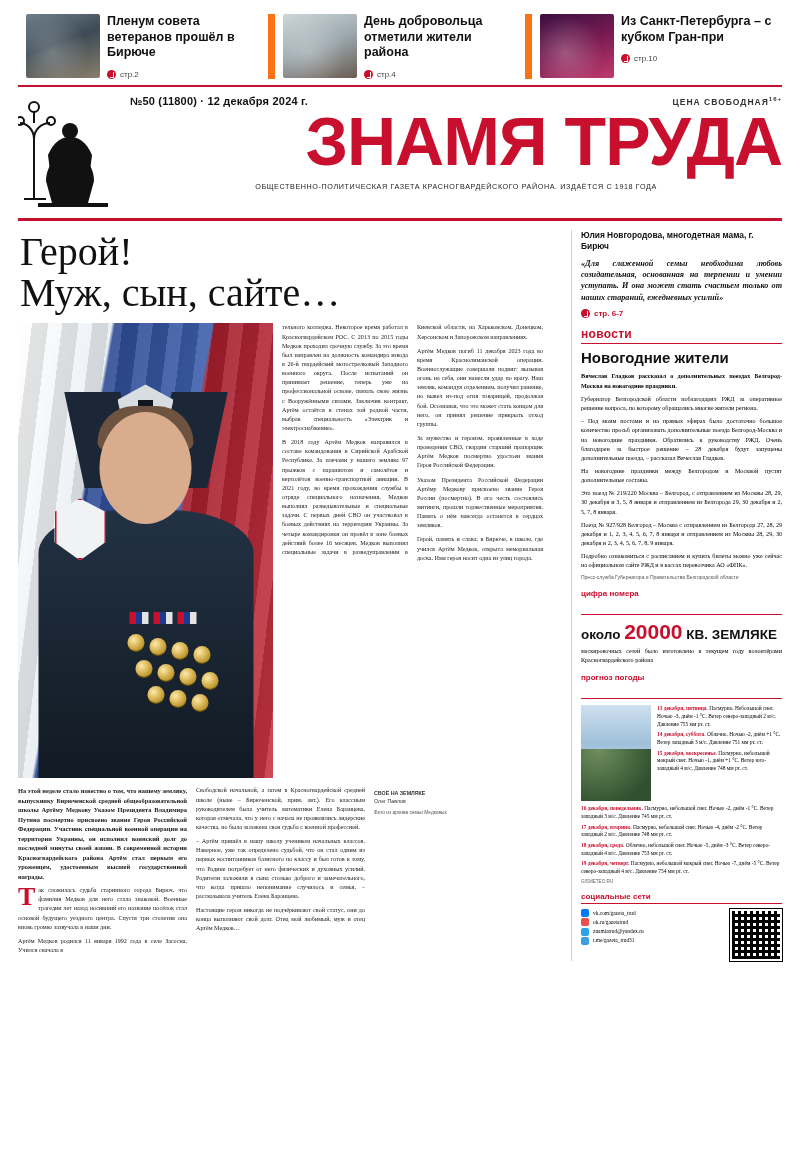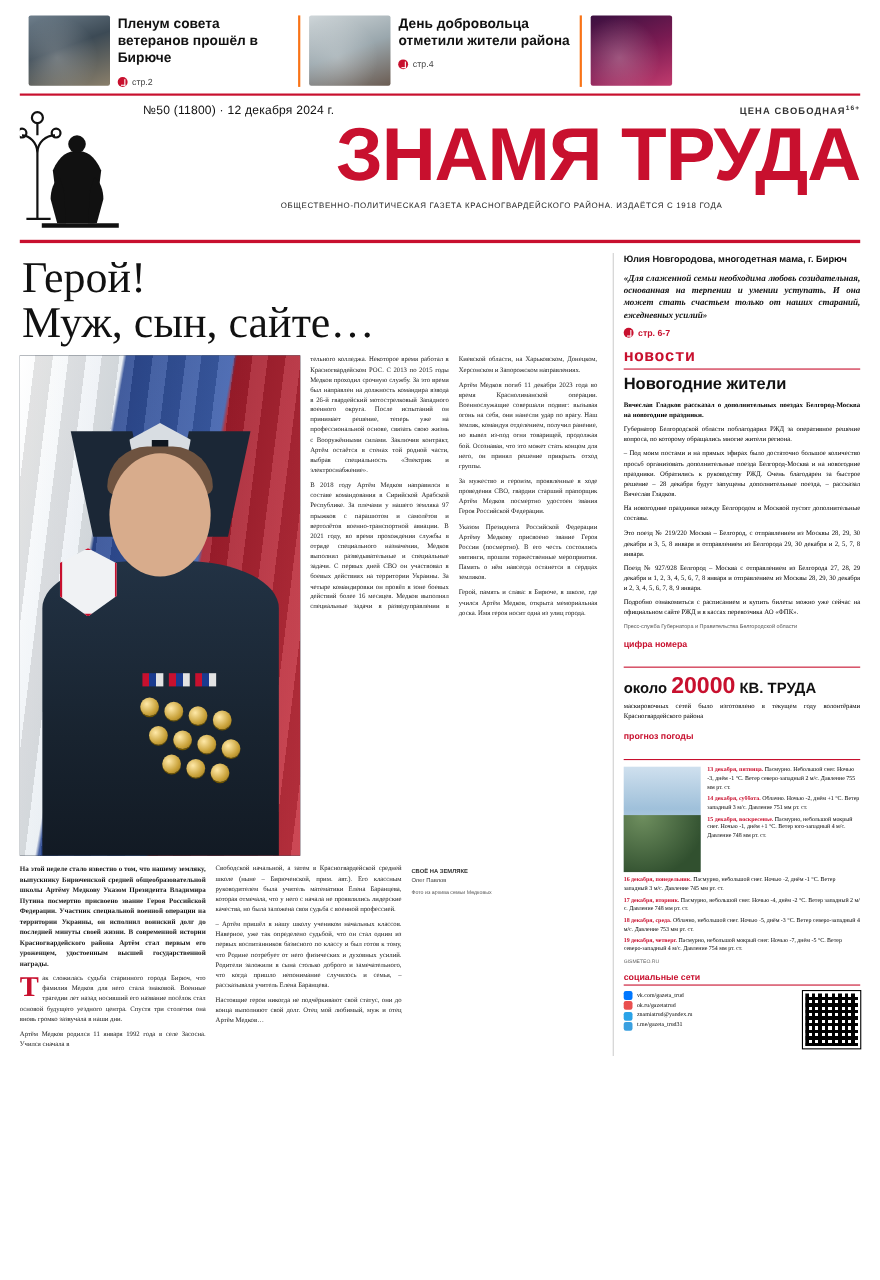--- a/index.html
+++ b/index.html
@@ -4,49 +4,49 @@
 <style>
   html,body{margin:0;padding:0;background:#b8b8b8;}
   body{font-family:"Liberation Serif", serif;}
   .page{
     width:800px;height:1164px;margin:0 auto;background:#ffffff;position:relative;
     overflow:hidden;box-sizing:border-box;padding:14px 18px 10px 18px;
   }
   
   .teaser-bar{display:flex;gap:0;border-bottom:2px solid #c8102e;padding-bottom:6px;}
   .teaser{display:flex;gap:7px;flex:1;padding:0 8px;box-sizing:border-box;}
-  .teaser + .teaser{border-left:2px solid #f97316;}
+  .teaser + .teaser{border-left:7px solid #f97316;}
   .teaser-photo{width:74px;height:64px;flex:0 0 74px;border-radius:2px;position:relative;overflow:hidden;}
   .tp1{background:linear-gradient(160deg,#6f7f8c 0%,#3c4a55 45%,#8a7f6a 100%);}
   .tp2{background:linear-gradient(160deg,#cfd6d9 0%,#9aa7ad 50%,#6b5c52 100%);}
   .tp3{background:linear-gradient(160deg,#3a1040 0%,#7a1b52 50%,#c23b6e 100%);}
   .tp1:after,.tp2:after,.tp3:after{content:"";position:absolute;inset:0;
      background:radial-gradient(circle at 35% 60%, rgba(255,255,255,.25), transparent 60%);}
   .teaser-text{flex:1;}
   .teaser-title{font-family:"Liberation Sans",sans-serif;font-weight:bold;font-size:12.5px;
     line-height:1.25;color:#111;}
   .teaser-page{display:flex;align-items:flex-start;gap:4px;margin-top:9px;font-size:8px;color:#444;
     font-family:"Liberation Sans",sans-serif;}
   .pgdot{width:9px;height:9px;border-radius:50%;background:#c8102e;display:inline-block;position:relative;}
   .pgdot:after{content:"";position:absolute;left:3px;top:2px;width:3px;height:5px;border:1px solid #fff;border-top:none;border-left:none;}
   
   .masthead{display:flex;align-items:flex-start;padding-top:8px;}
   .logo-emblem{width:108px;flex:0 0 108px;height:116px;position:relative;}
   .mast-right{flex:1;padding-left:4px;}
   .mast-line{display:flex;align-items:baseline;justify-content:space-between;font-family:"Liberation Sans",sans-serif;}
-  .issue{font-size:11px;font-weight:normal;color:#111;letter-spacing:.2px;text-align:center;}
+  .issue{font-size:11px;font-weight:bold;color:#111;letter-spacing:.2px;text-align:center;}
   .price{font-size:8.5px;letter-spacing:1px;color:#333;font-weight:bold;}
   .price sup{font-size:6px;}
   .paper-name{font-family:"Liberation Sans",sans-serif;font-weight:bold;color:#c8102e;
     font-size:68px;line-height:.96;letter-spacing:-1px;text-align:right;margin-top:2px;}
   .subtitle{text-align:center;font-family:"Liberation Sans",sans-serif;font-size:7.2px;
     letter-spacing:.6px;color:#222;margin-top:8px;text-transform:uppercase;}
   .rule-red{height:3px;background:#c8102e;margin-top:7px;}
   
-  .body-grid{display:flex;gap:14px;margin-top:9px;}
+  .body-grid{display:flex;gap:28px;margin-top:9px;}
   .left-col{width:525px;flex:0 0 525px;}
   .right-col{flex:1;border-left:1px solid #cfcfcf;padding-left:9px;}
   .headline{font-family:"Liberation Serif",serif;font-size:40px;line-height:1.02;color:#111;
     margin:2px 0 0 2px;}
   .headline span{display:block;}
   .lead-area{display:flex;gap:9px;margin-top:10px;}
   .portrait{width:255px;flex:0 0 255px;height:455px;position:relative;overflow:hidden;background:#1d2a3a;}
   .flag{position:absolute;inset:0;background:
      linear-gradient(100deg,#ffffff 0%,#e9eef3 28%,#2a4b9b 29%,#3a5fb5 58%,#b11a2b 59%,#d43140 100%);
      filter:saturate(.9);}
@@ -82,21 +82,21 @@
   .intro-bold{font-weight:bold;font-size:6.4px;line-height:1.48;}
   .sign{font-size:5.3px;font-family:"Liberation Sans",sans-serif;color:#333;margin-top:4px;}
   .sign b{display:block;}
   .photo-credit{font-size:4.8px;color:#555;margin-top:3px;font-family:"Liberation Sans",sans-serif;}
   
   .quote-author{font-family:"Liberation Sans",sans-serif;font-weight:bold;font-size:8.4px;
      line-height:1.3;color:#111;}
   .quote-text{font-style:italic;font-weight:bold;font-size:8.2px;line-height:1.38;color:#111;margin-top:6px;text-align:justify;}
   .quote-pages{display:flex;align-items:center;gap:4px;margin-top:6px;font-family:"Liberation Sans",sans-serif;
      font-size:8px;font-weight:bold;color:#c8102e;}
-  .sec-head{font-family:Liberation Mono, monospace;font-size:15px;font-weight:bold;color:#c8102e;
+  .sec-head{font-family:Liberation Sans, sans-serif;font-size:12px;font-weight:bold;color:#c8102e;
      border-bottom:1.5px solid #c8102e;padding-bottom:2px;margin-top:9px;letter-spacing:.3px;}
   .news-title{font-family:"Liberation Sans",sans-serif;font-weight:bold;font-size:15px;color:#111;margin-top:6px;line-height:1.1;}
   .news-lead{font-size:6.2px;line-height:1.5;font-weight:bold;text-align:justify;margin-top:5px;}
   .news-body{font-size:6.1px;line-height:1.5;text-align:justify;margin-top:5px;}
   .news-body p{margin:0 0 4px 0;}
   .news-src{font-size:5px;color:#555;font-family:"Liberation Sans",sans-serif;margin-top:4px;line-height:1.3;}
   .figure-head{font-family:"Liberation Sans",sans-serif;font-size:8px;font-weight:bold;color:#c8102e;
      border-bottom:1.5px solid #c8102e;padding-bottom:16px;margin-top:8px;}
   .big-number{font-family:"Liberation Sans",sans-serif;font-weight:bold;font-size:13.5px;color:#111;margin-top:5px;}
   .big-number em{font-style:normal;font-size:21px;color:#c8102e;}
@@ -145,20 +145,27 @@
         <div class="teaser-title">День добровольца отметили жители района</div>
         <div class="teaser-page">
           <span class="pgdot"></span>
           <span>стр.4</span>
         </div>
       </div>
     </div>
 
     <div class="teaser">
       <div class="teaser-photo tp3"></div>
+      <div class="teaser-text">
+        <div class="teaser-title">Из Санкт-Петербурга – с кубком Гран-при</div>
+        <div class="teaser-page">
+          <span class="pgdot"></span>
+          <span>стр.10</span>
+        </div>
+      </div>
     </div>
   </div>
 
   <div class="masthead">
     <div class="logo-emblem">
       <svg width="108" height="116" viewBox="0 0 108 116">
         <g fill="#111">
           <path d="M20 108 h70 v4 H20z"></path>
           <path d="M30 60 c6-14 14-18 22-18 c8 0 16 4 22 18 l-6 48 H36 z"></path>
           <circle cx="52" cy="36" r="8"></circle>
@@ -278,21 +285,21 @@
         <p>Это поезд № 219/220 Москва – Белгород, с отправлением из Москвы 28, 29, 30 декабря и 3, 5, 8 января и отправлением из Белгорода 29, 30 декабря и 2, 5, 7, 8 января.</p>
         <p>Поезд № 927/928 Белгород – Москва с отправлением из Белгорода 27, 28, 29 декабря и 1, 2, 3, 4, 5, 6, 7, 8 января и отправлением из Москвы 28, 29, 30 декабря и 2, 3, 4, 5, 6, 7, 8, 9 января.</p>
         <p>Подробно ознакомиться с расписанием и купить билеты можно уже сейчас на официальном сайте РЖД и в кассах перевозчика АО «ФПК».</p>
       </div>
       <div class="news-src">Пресс-служба Губернатора и Правительства Белгородской области</div>
 
       <div class="figure-head">цифра номера</div>
       <div class="big-number">
         <span>около</span>
         <em>20000</em>
-        <span>КВ. ТРУДА</span>
+        <span>КВ. ЗЕМЛЯКЕ</span>
       </div>
       <div class="fig-desc">маскировочных сетей было изготовлено в текущем году волонтёрами Красногвардейского района</div>
 
       <div class="figure-head">прогноз погоды</div>
       <div class="weather-box">
         <div class="weather-pic"></div>
         <div class="weather-list">
           <div><span class="wd">13 декабря, пятница.</span>
             <span>Пасмурно. Небольшой снег. Ночью -3, днём -1 °C. Ветер северо-западный 2 м/с. Давление 755 мм рт. ст.</span></div>
           <div><span class="wd">14 декабря, суббота.</span>

